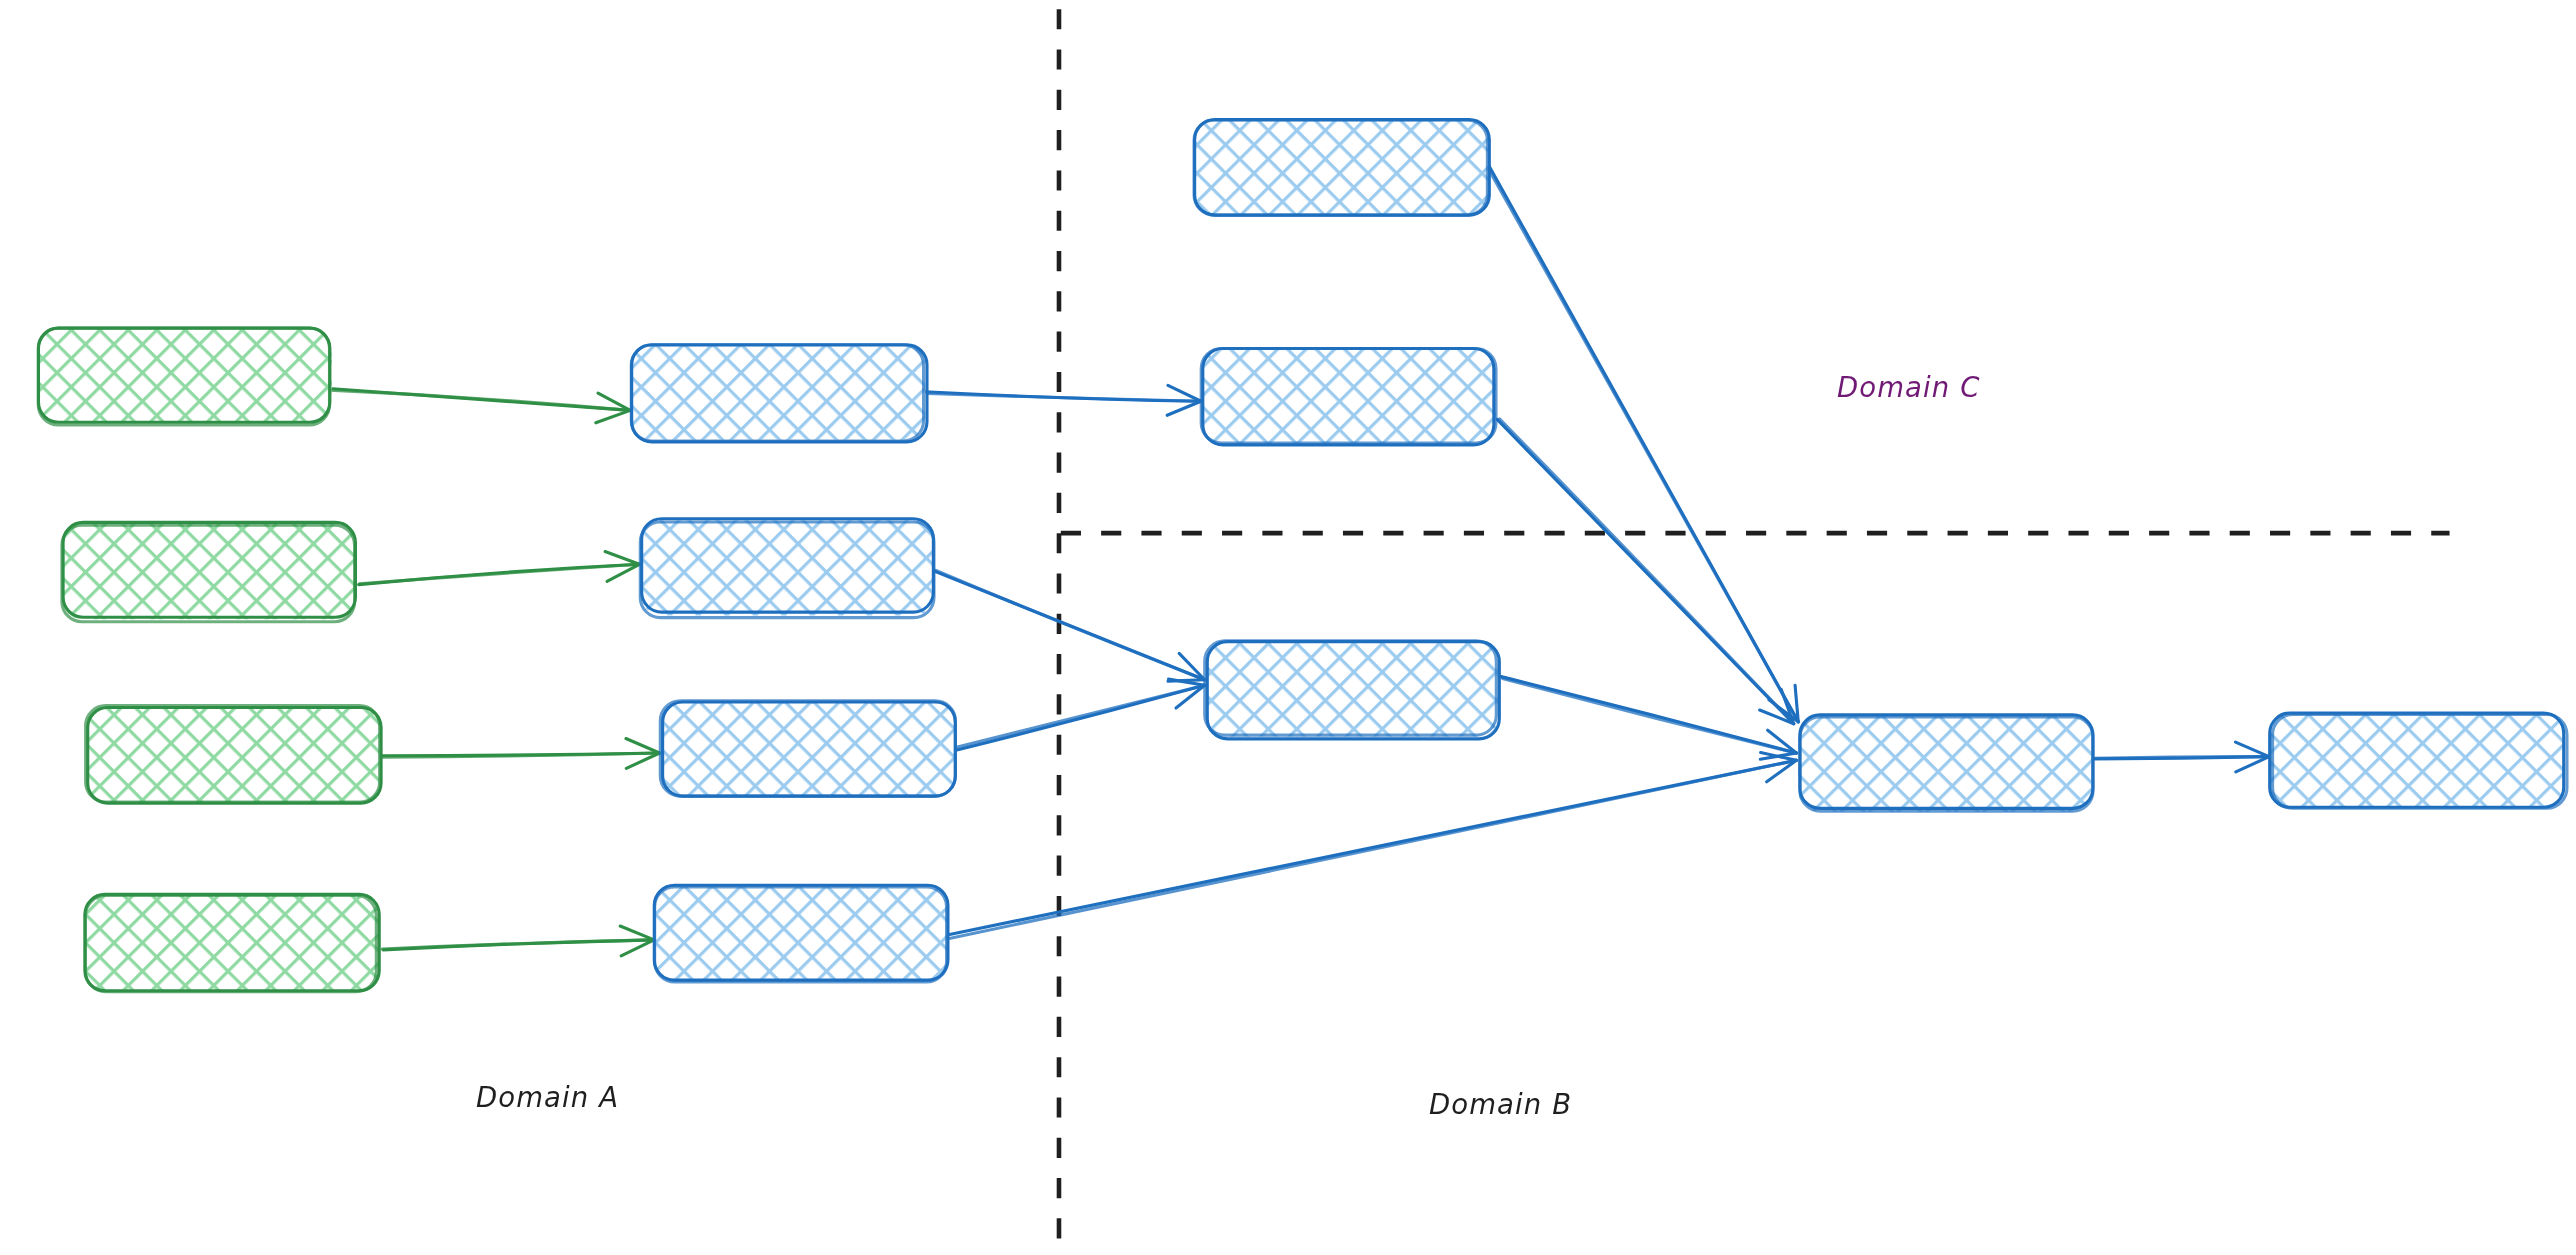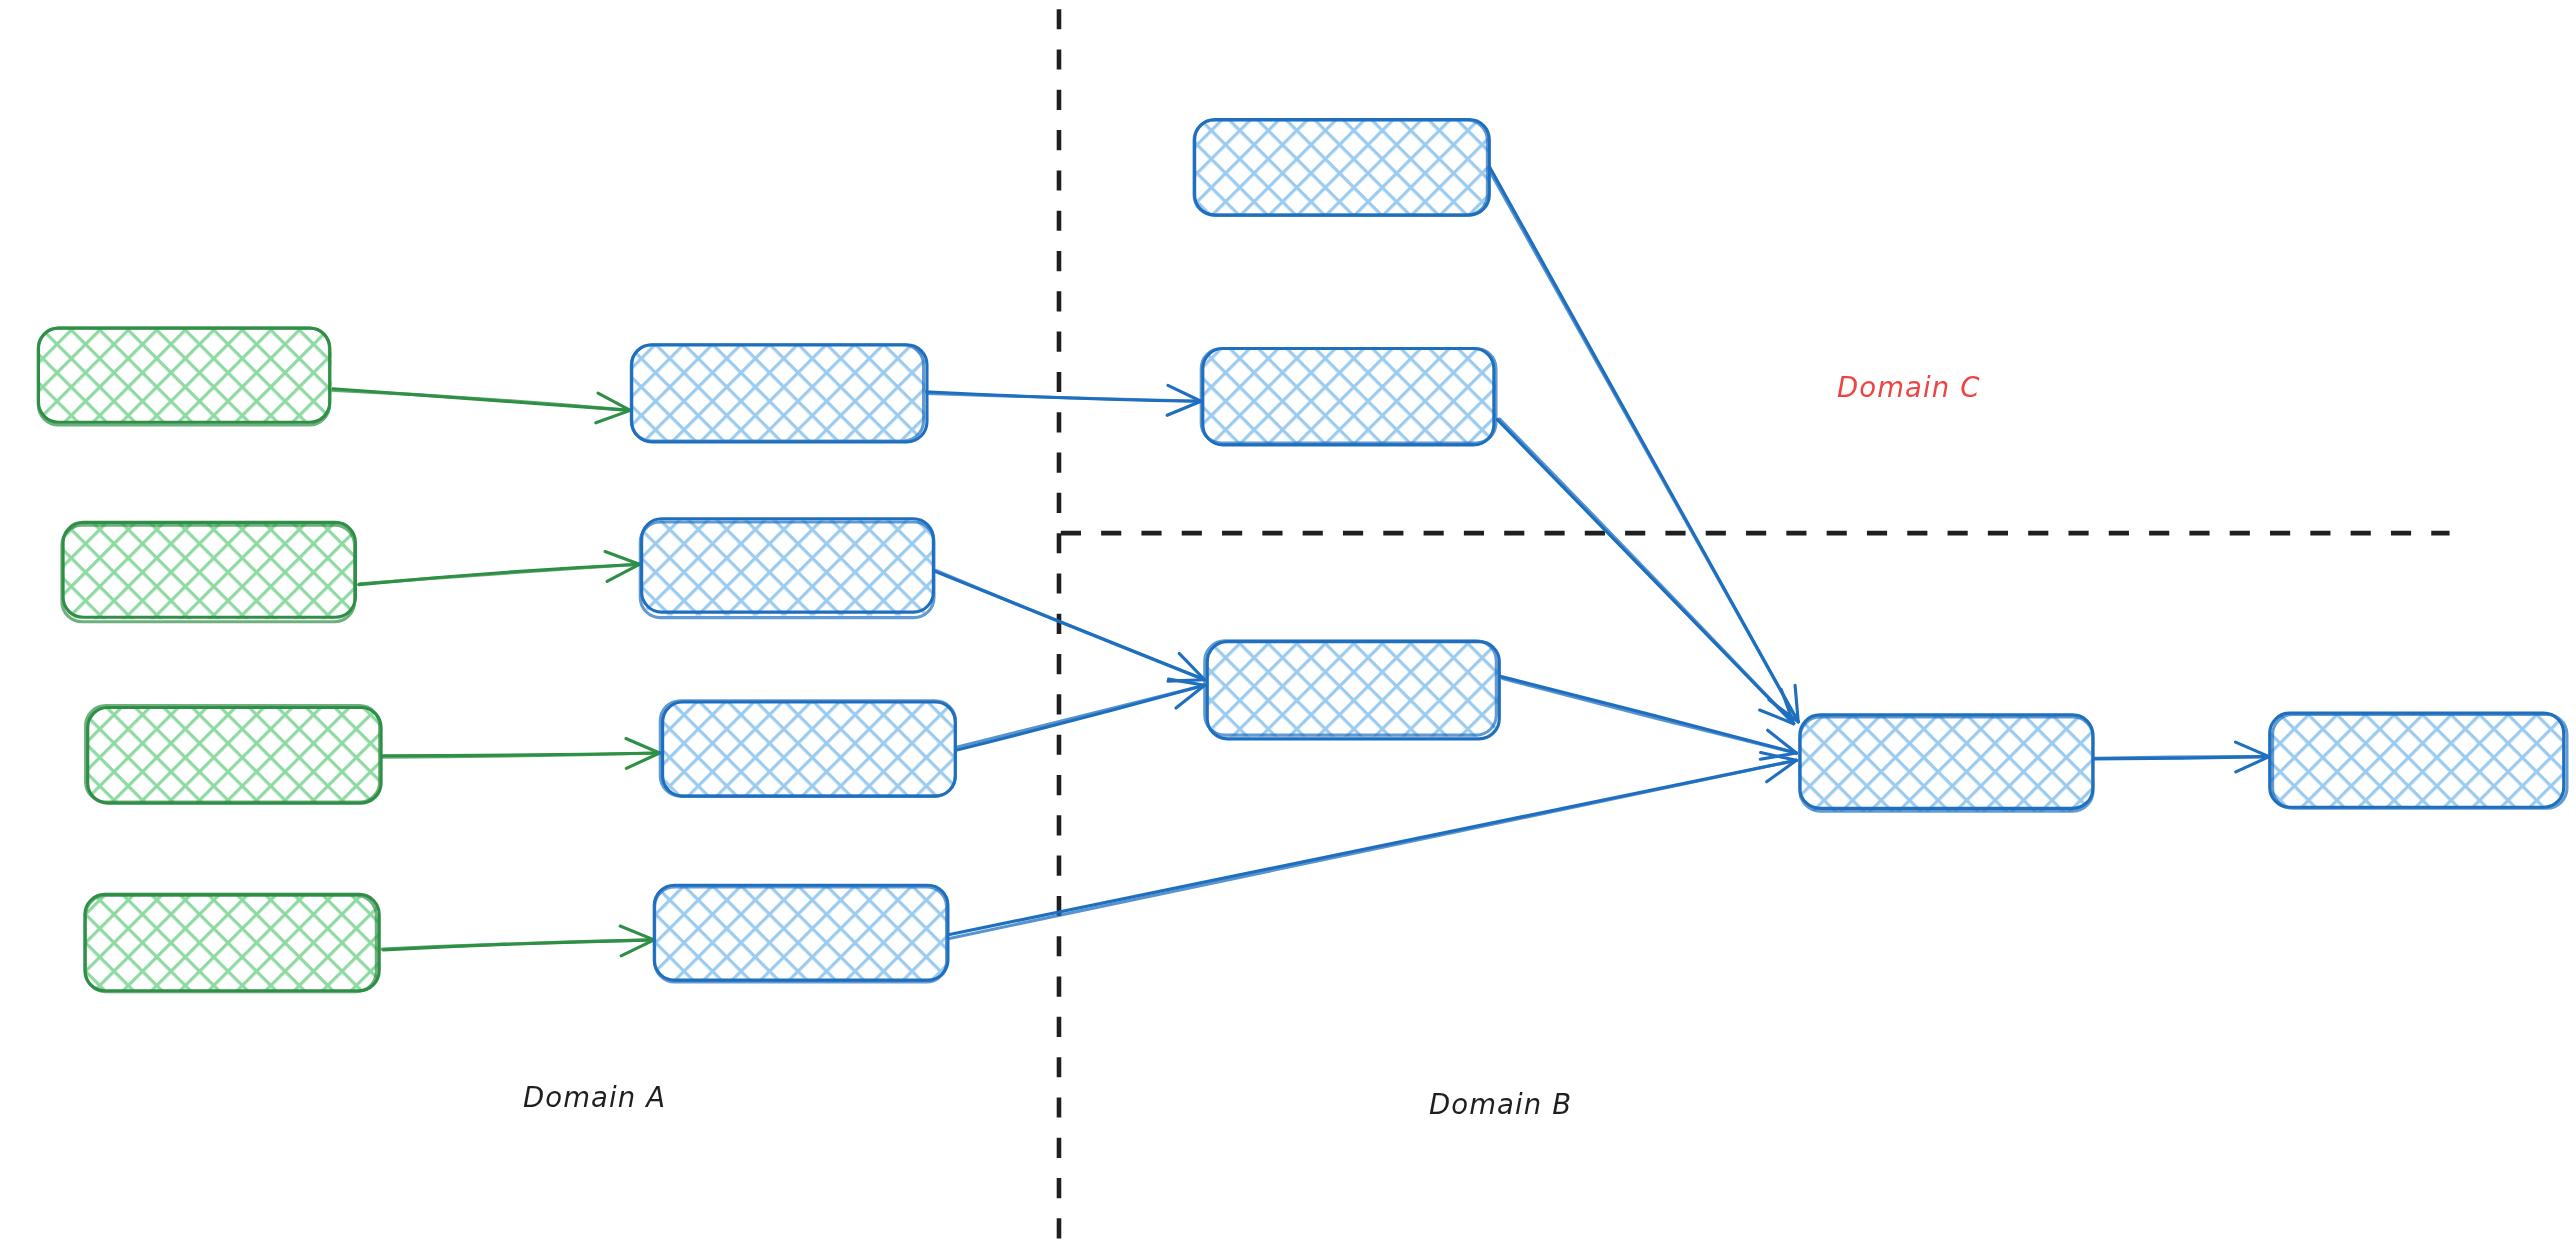--- a/index.html
+++ b/index.html
@@ -200,23 +200,23 @@
         </g>
         <g>
           <rect x="2479" y="778" width="320" height="104" rx="22" ry="22" fill="url(#hatch-blue)" stroke="none"></rect>
           <rect x="2477.6676268861456" y="778.4429526748971" width="320.9351423182442" height="102.81530778463649" rx="22" ry="22" fill="none" stroke="#1f6fbf" stroke-width="3.4" stroke-linejoin="round" opacity="1"></rect>
           <rect x="2480.787448559671" y="779.9043381344308" width="321.3678412208505" height="102.34780092592592" rx="22" ry="22" fill="none" stroke="#1f6fbf" stroke-width="3.4" stroke-linejoin="round" opacity="0.7"></rect>
         </g>
       </g>
   </svg>
 
   <div id="labels-layer">
-      <div class="domain-label" style="left: 476px; top: 1081px; color: rgb(31, 31, 31); margin-left: 47px;">Domain A</div>
+      <div class="domain-label" style="left: 476px; top: 1081px; color: rgb(31, 31, 31);">Domain A</div>
       <div class="domain-label" style="left: 1429px; top: 1088px; color: rgb(31, 31, 31);">Domain B</div>
-      <div class="domain-label" style="left: 1837px; top: 371px; color: #ef4444;">Domain C</div>
+      <div class="domain-label" style="left: 1837px; top: 371px; color: #701a75;">Domain C</div>
     </div>
   <div id="hit-layer">
       <div class="node-hit" style="left: 38px; top: 328px; width: 293px; height: 95px;"><span></span></div>
       <div class="node-hit" style="left: 62px; top: 524px; width: 293px; height: 95px;"><span></span></div>
       <div class="node-hit" style="left: 86px; top: 707px; width: 293px; height: 95px;"><span></span></div>
       <div class="node-hit" style="left: 86px; top: 896px; width: 293px; height: 95px;"><span></span></div>
       <div class="node-hit" style="left: 632px; top: 344px; width: 293px; height: 95px;"><span></span></div>
       <div class="node-hit" style="left: 641px; top: 520px; width: 293px; height: 95px;"><span></span></div>
       <div class="node-hit" style="left: 661px; top: 702px; width: 293px; height: 95px;"><span></span></div>
       <div class="node-hit" style="left: 656px; top: 887px; width: 293px; height: 95px;"><span></span></div>

